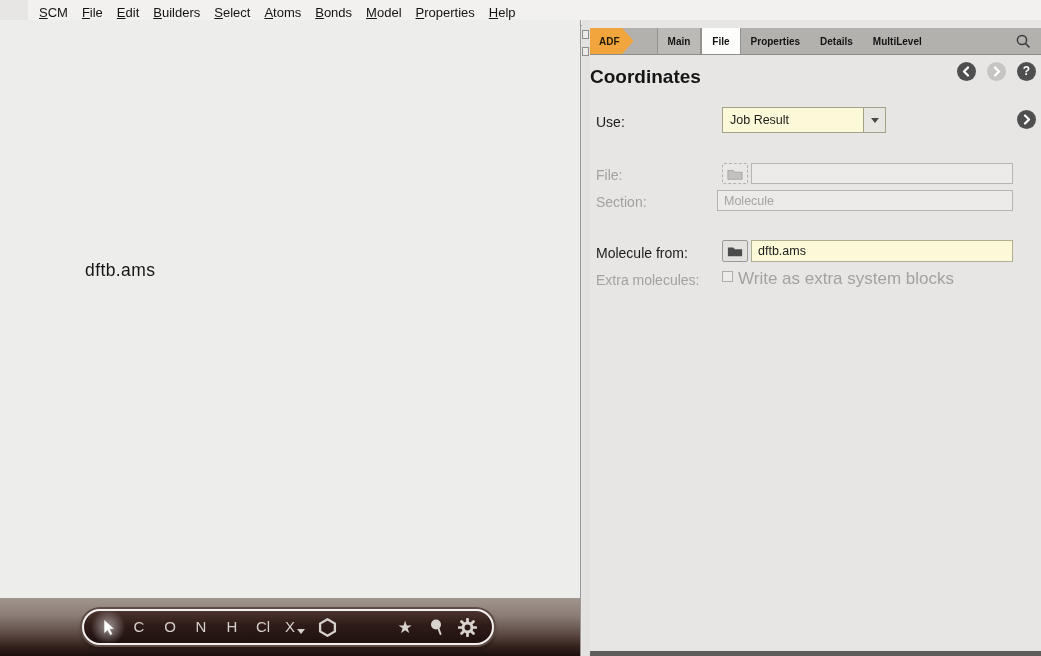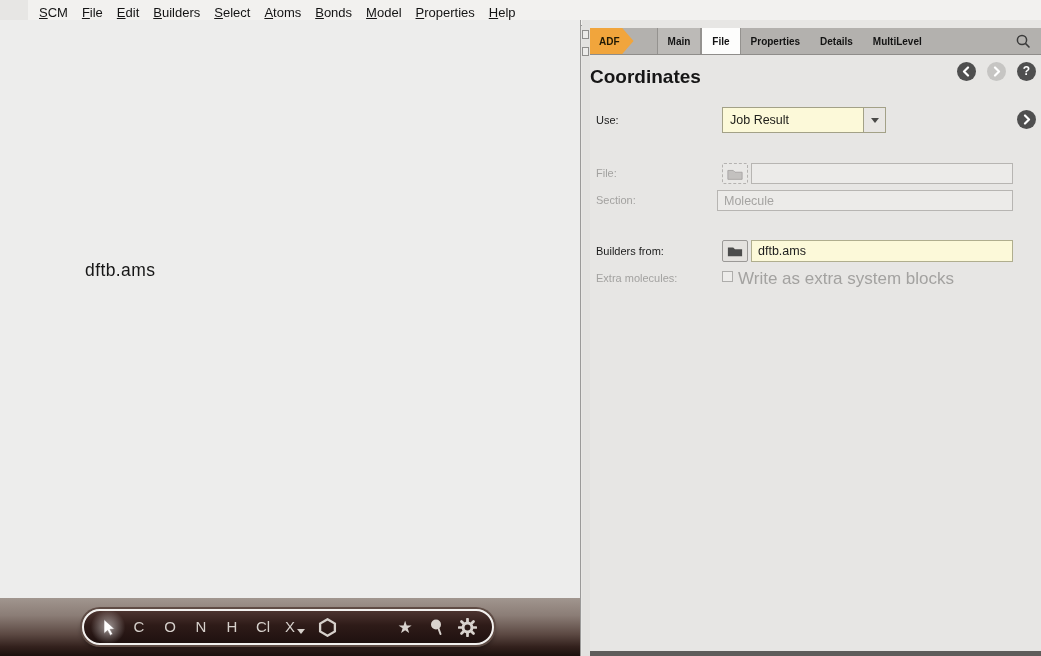--- a/index.html
+++ b/index.html
@@ -72,21 +72,21 @@
 
   .coord-title { position:absolute; left:0; top:46px; width:451px; font-size:19px; font-weight:bold; color:#161616; }
   .navbtns { position:absolute; right:5px; top:42px; display:flex; gap:11px; }
   .circle-btn {
     width:19px; height:19px; border-radius:50%; background:#4f4f4f;
     display:flex; align-items:center; justify-content:center; cursor:pointer;
   }
   .circle-btn.disabled { background:#c6c5c3; cursor:default; }
   .circle-btn .q { color:#fff; font-size:12px; font-weight:bold; line-height:19px; }
 
-  .flabel { position:absolute; left:6px; font-size:11px; color:#1b1b1b; }
+  .flabel { position:absolute; left:6px; font-size:14px; color:#1b1b1b; }
   .flabel.dim { color:#a3a2a0; }
   .dropdown {
     position:absolute; left:132px; top:87px; width:164px; height:26px;
     background:#fcf9d9; border:1px solid #a3a187; display:flex; align-items:center; cursor:pointer;
   }
   .dropdown .dval { flex:1; font-size:12.5px; color:#20201c; padding-left:7px; }
   .dropdown .dbtn { width:22px; height:100%; background:#e8e6e3; border-left:1px solid #a3a187; display:flex; align-items:center; justify-content:center; }
   .dropdown .dbtn .tri { width:0; height:0; border-left:4px solid transparent; border-right:4px solid transparent; border-top:5px solid #4a4a48; }
   .use-detail-btn { position:absolute; right:5px; top:90px; }
 
@@ -245,21 +245,21 @@
   <div class="mini-btn disabled" style="left:132px; top:143px; height:21px;">
     <svg width="16" height="12" viewBox="0 0 18 13">
       <path d="M1,2.5 h6 l2,2 h8 v8 H1 Z" fill="#c3c1bf" stroke="#a6a4a2" stroke-width="1"></path>
     </svg>
   </div>
   <input class="tfield" style="left: 161px; top: 143px; width: 262px; height: 21px;" disabled="" value="">
 
   <div class="flabel dim" style="top:174px;">Section:</div>
   <input class="tfield" style="left: 127px; top: 170px; width: 296px; height: 21px;" disabled="" value="Molecule">
 
-  <div class="flabel" style="top:225px;">Builders from:</div>
+  <div class="flabel" style="top:225px;">Molecule from:</div>
   <div class="mini-btn" style="left:132px; top:220px; height:22px;">
     <svg width="16" height="12" viewBox="0 0 18 13">
       <path d="M1,2.5 h6 l2,2 h8 v8 H1 Z" fill="#4c4c4c"></path>
     </svg>
   </div>
   <input class="tfield yellow" style="left: 161px; top: 220px; width: 262px; height: 22px;" value="dftb.ams">
 
   <div class="flabel dim" style="top:252px;">Extra molecules:</div>
   <div class="cbox"></div>
   <div class="cbox-label">Write as extra system blocks</div>

